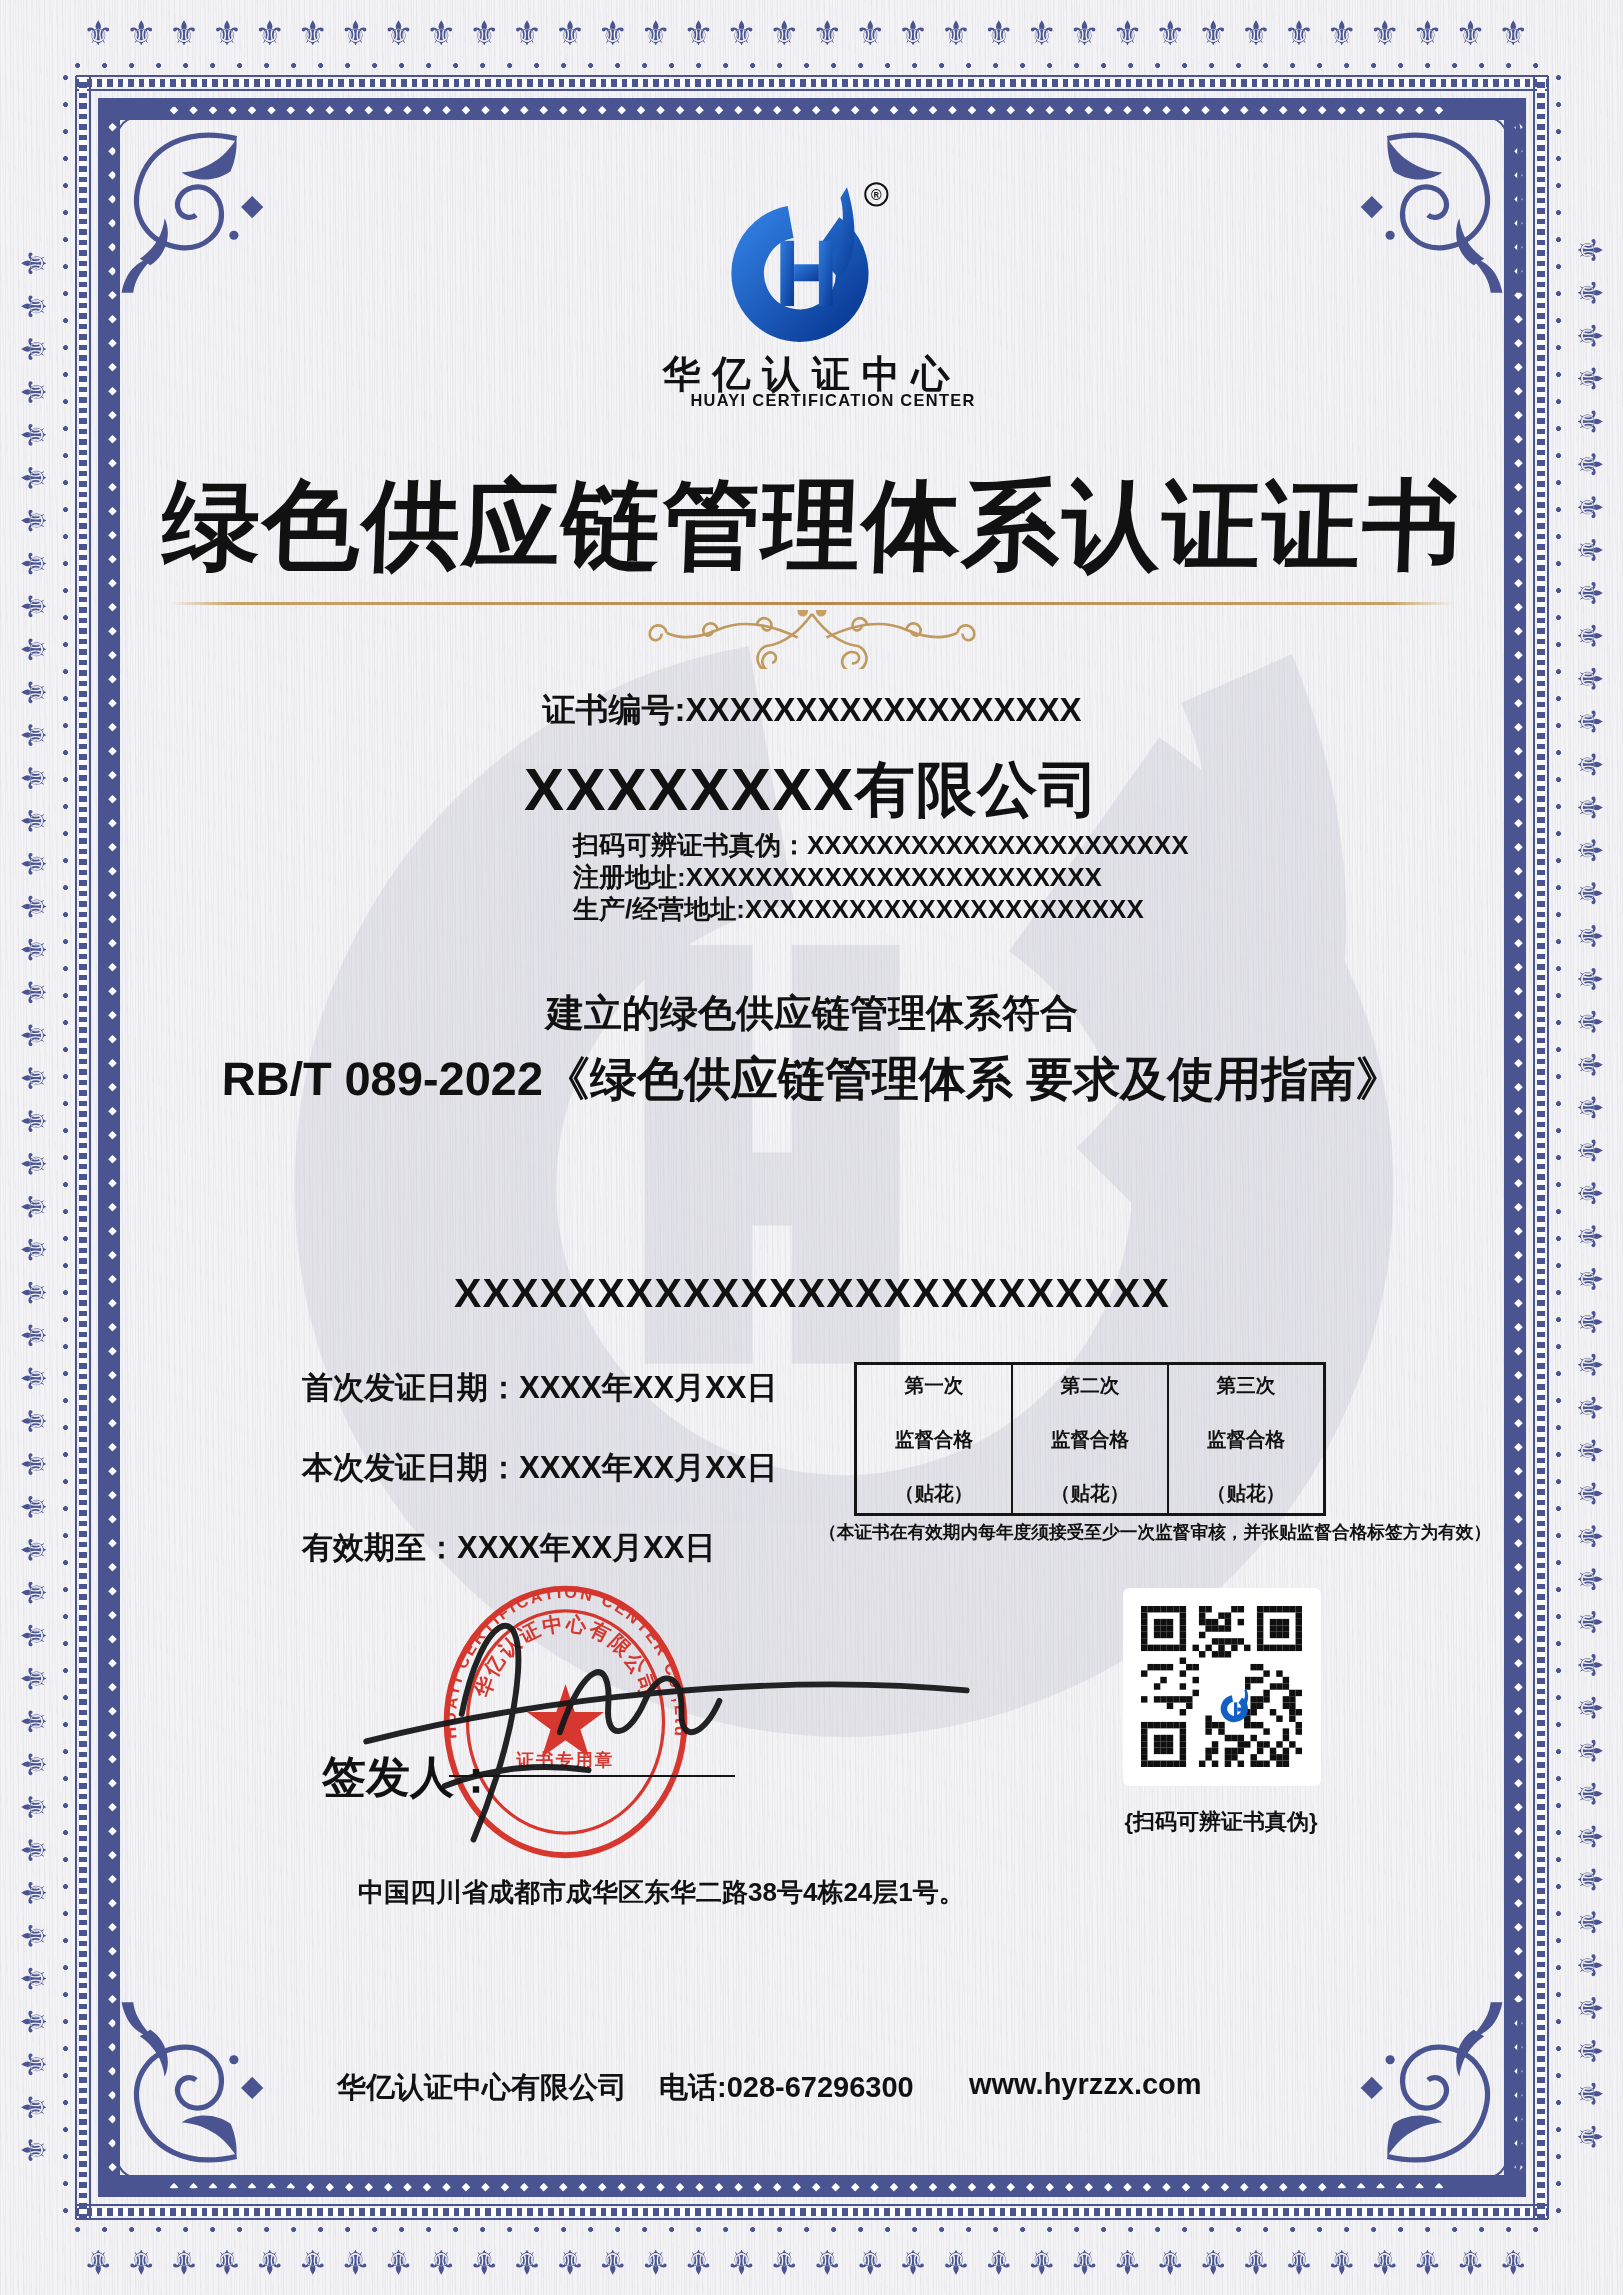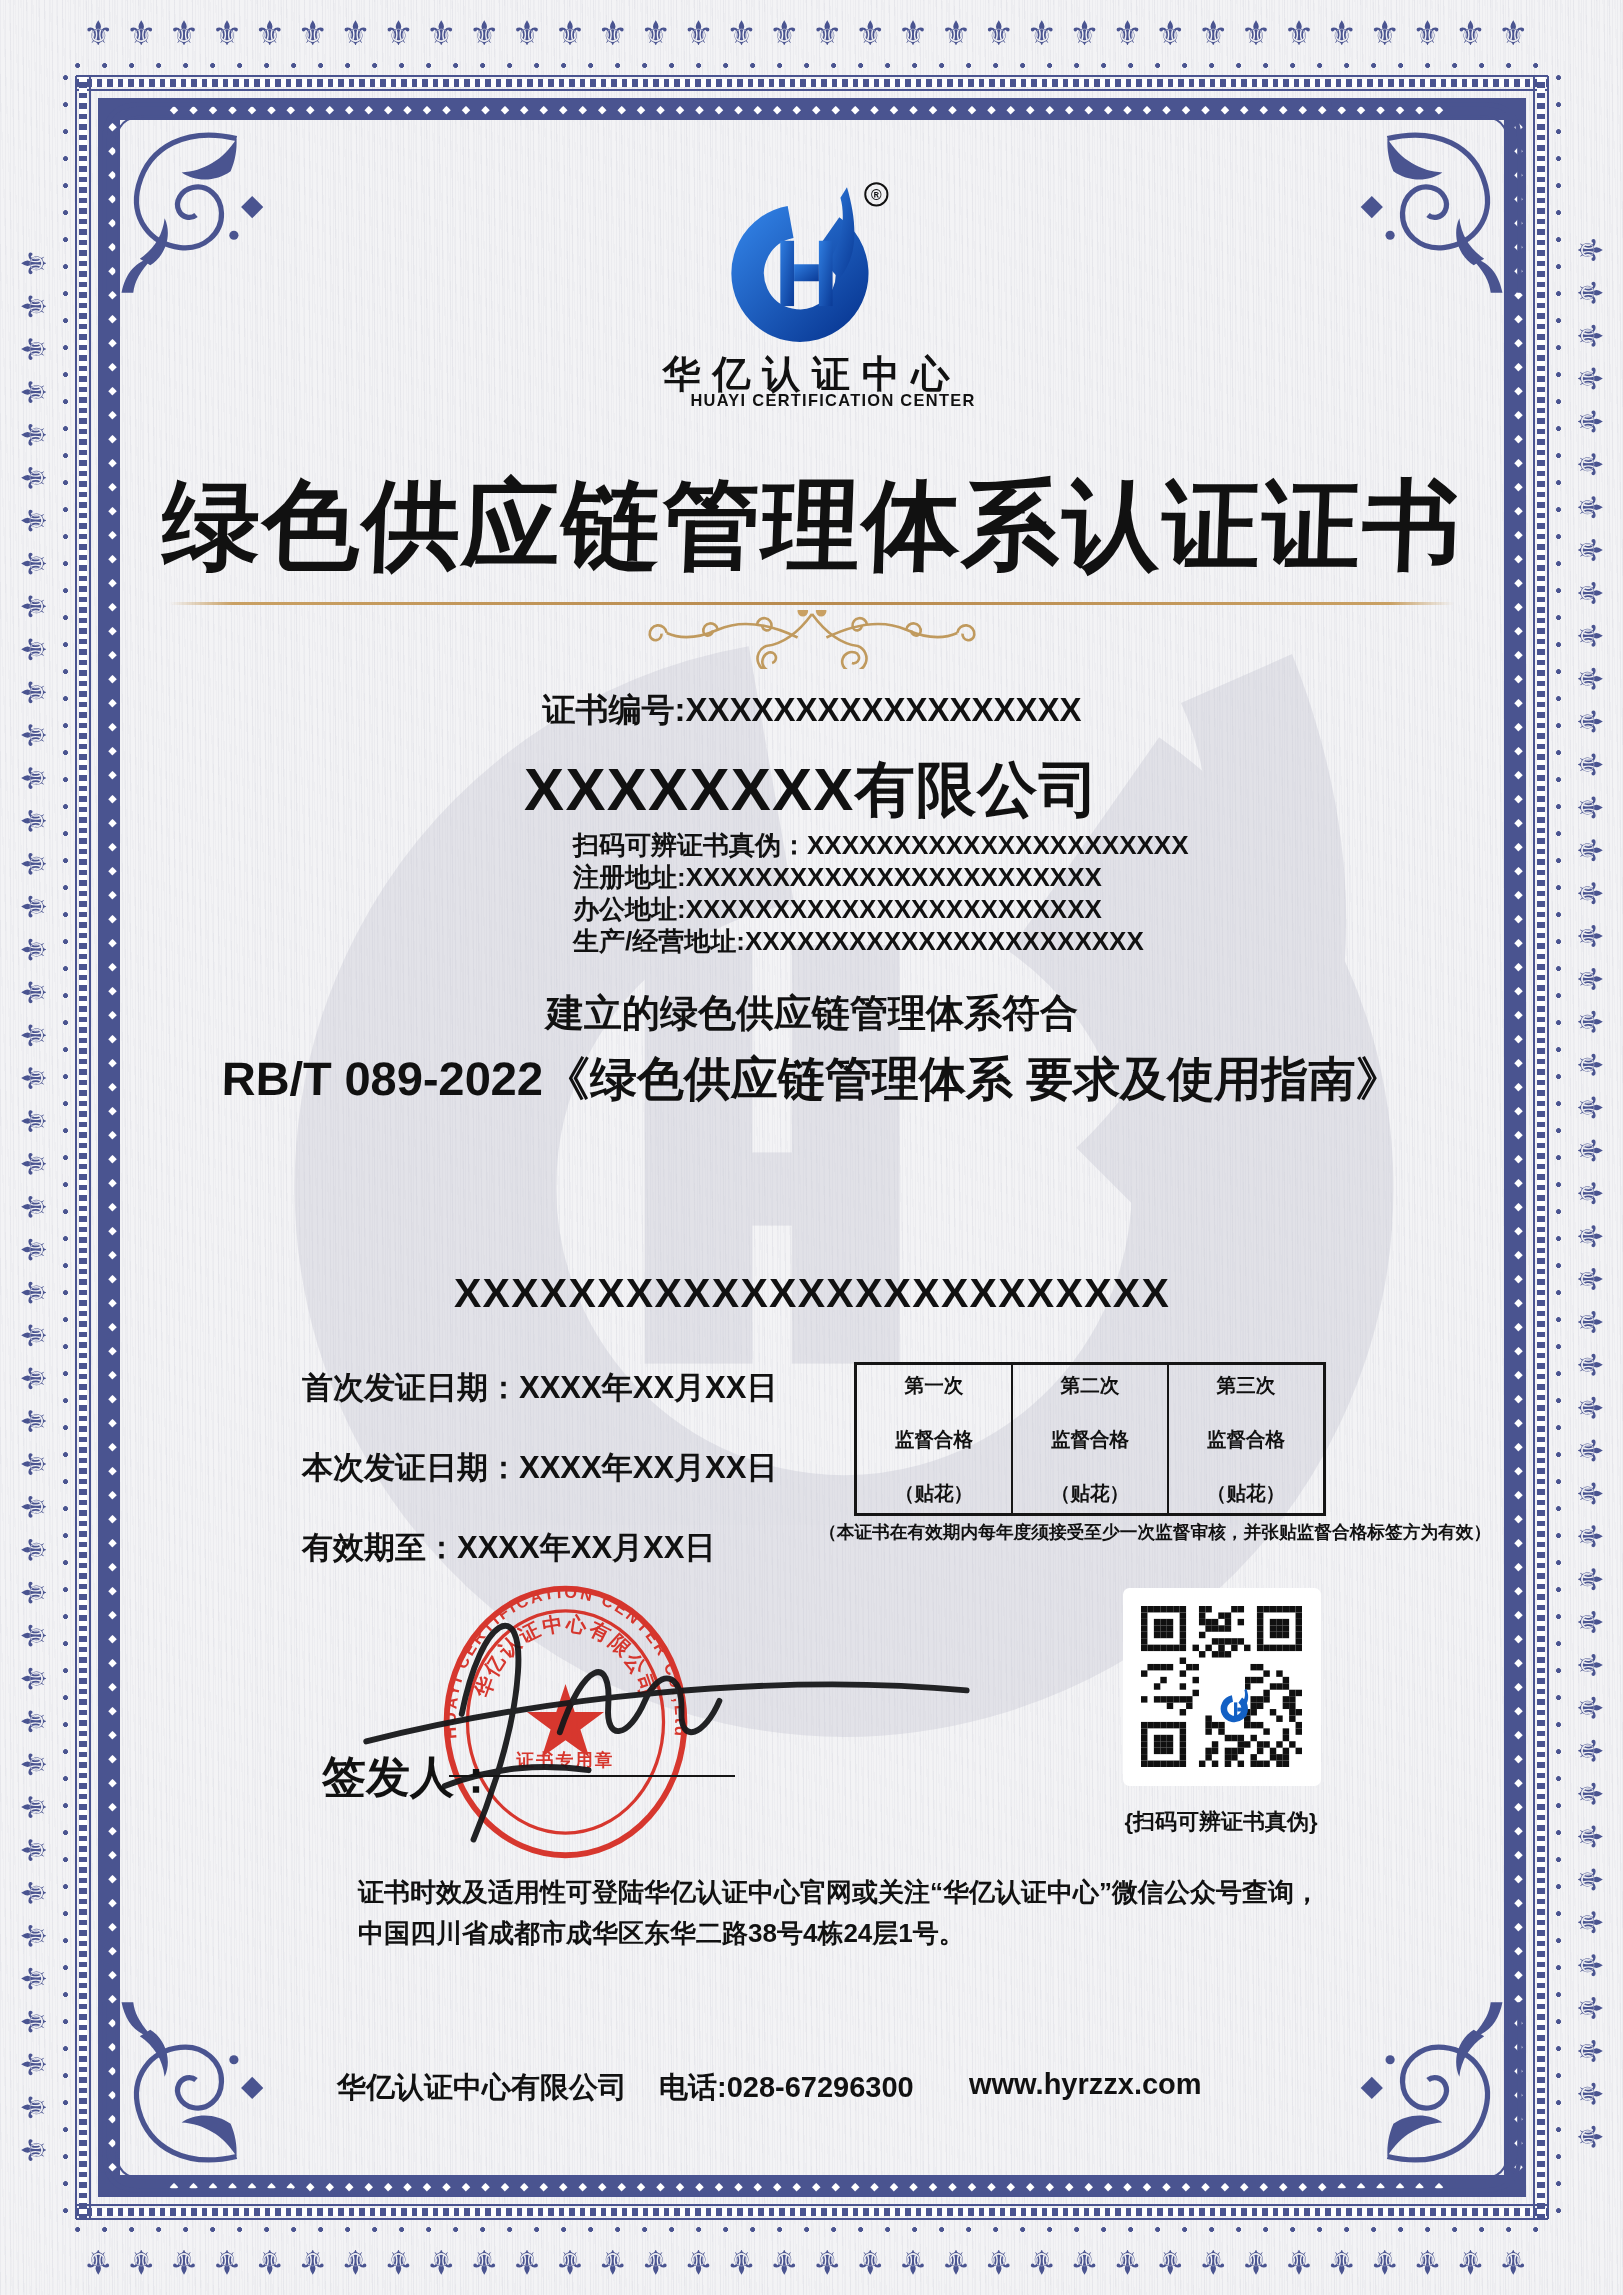--- a/index.html
+++ b/index.html
@@ -252,21 +252,20 @@
 
   <div class="abs cx cert-no">
     <span>证书编号:</span><span>XXXXXXXXXXXXXXXXXX</span>
   </div>
 
   <div class="abs cx company">XXXXXXXX有限公司</div>
 
   <div class="abs info">
     <div><span>扫码可辨证书真伪：</span><span>XXXXXXXXXXXXXXXXXXXXXX</span></div>
     <div><span>注册地址:</span><span>XXXXXXXXXXXXXXXXXXXXXXXX</span></div>
-    <div><span>办公地址:</span><span>XXXXXXXXXXXXXXXXXXXXXXXX</span></div>
     <div><span>生产/经营地址:</span><span>XXXXXXXXXXXXXXXXXXXXXXX</span></div>
   </div>
 
   <div class="abs cx conformity">建立的绿色供应链管理体系符合</div>
   <div class="abs cx standard">RB/T 089-2022《绿色供应链管理体系 要求及使用指南》</div>
   <div class="abs cx scope-v">XXXXXXXXXXXXXXXXXXXXXXXXX</div>
 
   <div class="abs dates">
     <div class="row"><span>首次发证日期：</span><span>XXXX年XX月XX日</span></div>
     <div class="row"><span>本次发证日期：</span><span>XXXX年XX月XX日</span></div>
@@ -573,21 +572,20 @@
           <rect x="21" y="33" width="5" height="22"></rect>
           <rect x="35" y="33" width="5" height="22"></rect>
           <rect x="26" y="41" width="9" height="6"></rect>
         </g>
       </svg>
     </div>
   </div>
   <div class="abs qr-caption">{扫码可辨证书真伪}</div>
 
   <div class="abs footer-lines">
-    <div>证书时效及适用性可登陆华亿认证中心官网或关注“华亿认证中心”微信公众号查询，</div>
     <div>中国四川省成都市成华区东华二路38号4栋24层1号。</div>
   </div>
   <div class="abs bottom-company">华亿认证中心有限公司</div>
   <div class="abs bottom-phone">电话:028-67296300</div>
   <div class="abs bottom-site">www.hyrzzx.com</div>
 
 </div>
 
 
 </body></html>

